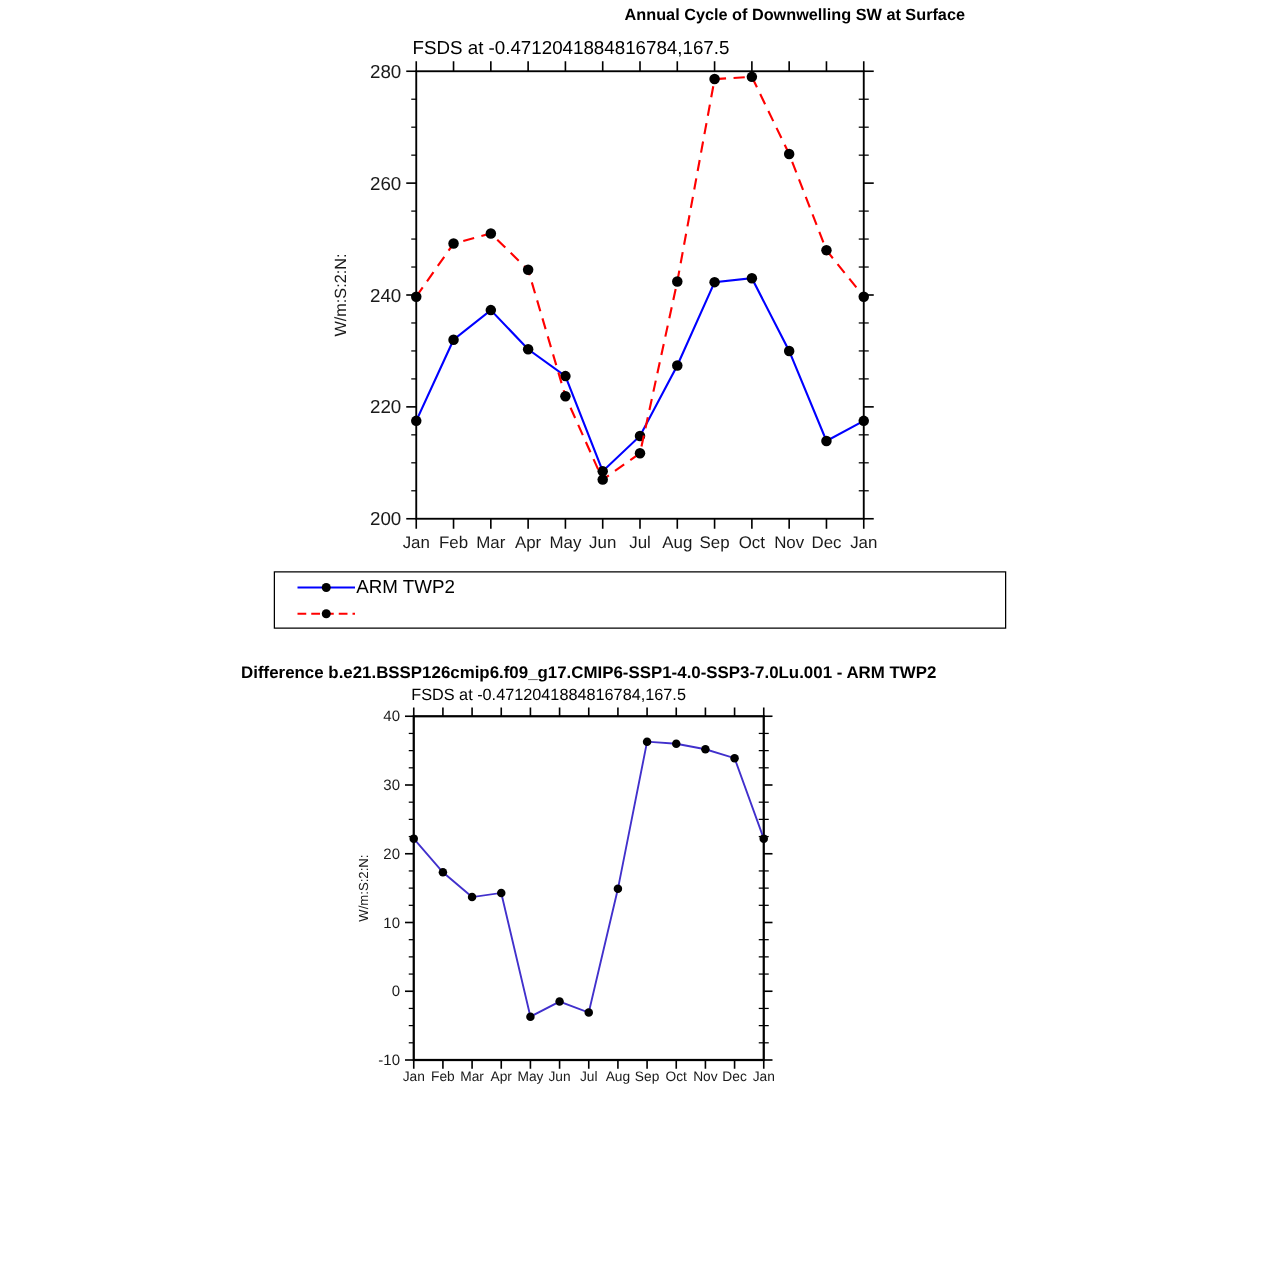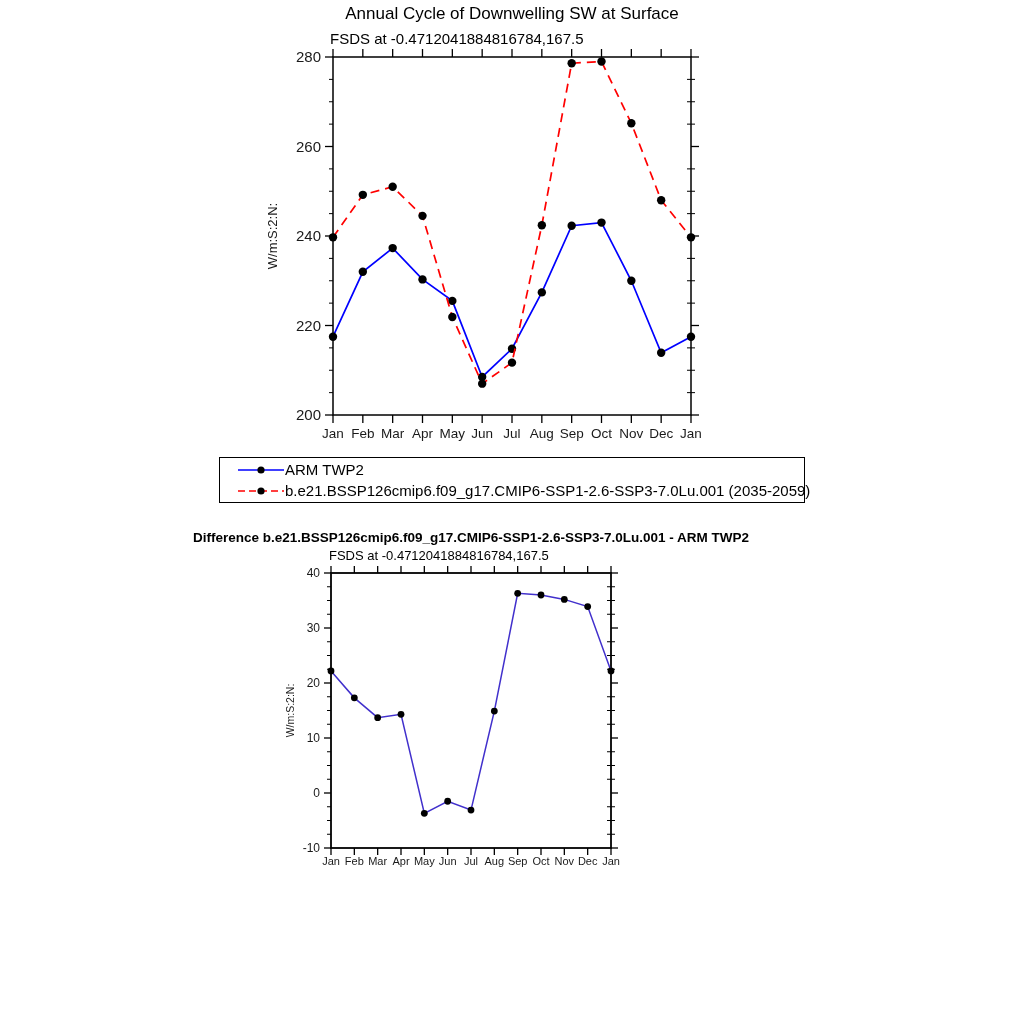--- a/index.html
+++ b/index.html
@@ -1,19 +1,19 @@
 <!DOCTYPE html>
 <html><head>
 <meta charset="utf-8">
 <style>
   html,body{margin:0;padding:0;background:#ffffff;}
   #canvas{position:relative;width:1024px;height:1024px;background:#ffffff;overflow:hidden;
           font-family:"Liberation Sans", sans-serif;color:#000;}
   .abs{position:absolute;}
-  #title1{top:4px;left:252px;width:520px;text-align:center;font-size:17px;font-weight:normal;}
+  #title1{top:4px;left:252px;width:520px;text-align:right;font-size:13px;font-weight:bold;}
   #subtitle1{top:30px;left:330px;font-size:15px;}
   #title2{top:530px;left:171px;width:600px;text-align:center;font-size:13.5px;font-weight:bold;}
   #subtitle2{top:548px;left:329px;font-size:13px;}
   #plots{top:0;left:0;width:1024px;height:1024px;}
   svg text{font-family:"Liberation Sans", sans-serif;fill:#1a1a1a;}
   #legend{top:457px;left:219px;width:586px;height:46px;border:1.4px solid #000;background:#fff;
           display:flex;flex-direction:column;justify-content:center;box-sizing:border-box;padding-left:17px;}
   .legend-row{display:flex;align-items:center;height:21px;}
   .legend-row svg{flex:0 0 48px;}
   .legend-label{font-size:15px;white-space:nowrap;}
@@ -250,20 +250,19 @@
         <line x1="1" y1="6" x2="47" y2="6" stroke-width="1.6" stroke="#0000ff"></line>
         <circle cx="24" cy="6" r="3.6" fill="#000000"></circle>
       </svg>
       <span class="legend-label">ARM TWP2</span>
     </div>
     <div class="legend-row">
       <svg width="48" height="12" viewBox="0 0 48 12">
         <line x1="1" y1="6" x2="47" y2="6" stroke-width="1.6" stroke-dasharray="7 4" stroke="#ff0000"></line>
         <circle cx="24" cy="6" r="3.6" fill="#000000"></circle>
       </svg>
-      <span class="legend-label">b.e21.BSSP126cmip6.f09_g17.CMIP6-SSP1-2.6-SSP3-7.0Lu.001 (2035-2059)</span>
     </div>
   </div>
 
-  <div id="title2" class="abs">Difference b.e21.BSSP126cmip6.f09_g17.CMIP6-SSP1-2.6-SSP3-7.0Lu.001 - ARM TWP2</div>
+  <div id="title2" class="abs">Difference b.e21.BSSP126cmip6.f09_g17.CMIP6-SSP1-4.0-SSP3-7.0Lu.001 - ARM TWP2</div>
   <div id="subtitle2" class="abs">FSDS at -0.4712041884816784,167.5</div>
 
 </div>
 
 </body></html>

